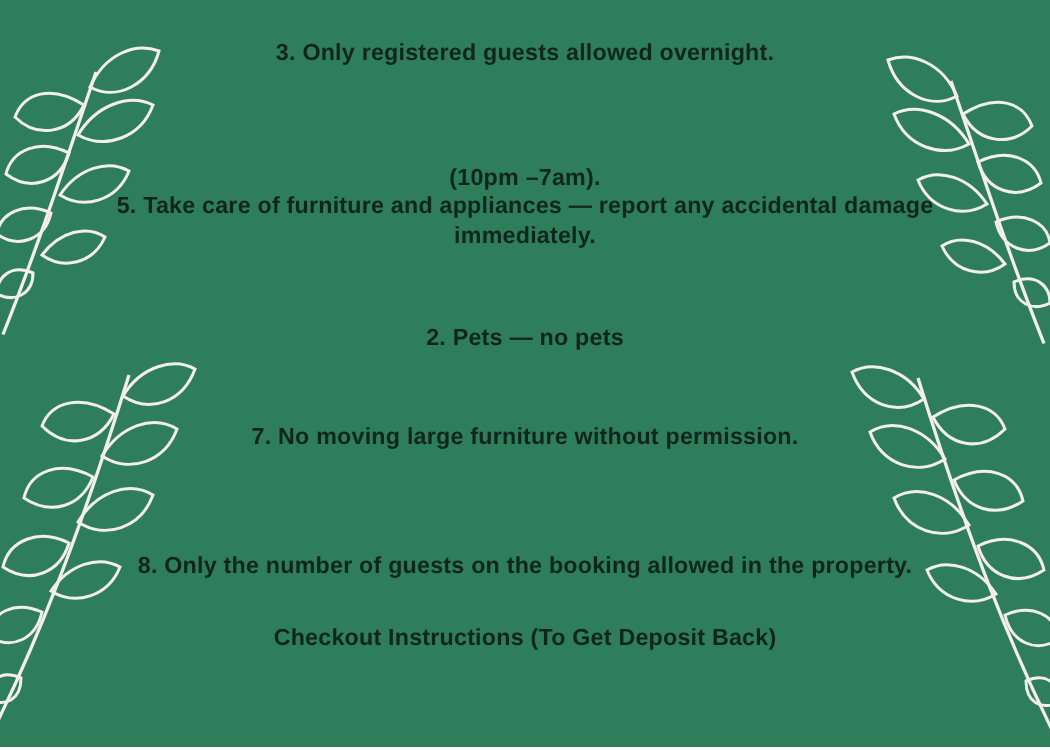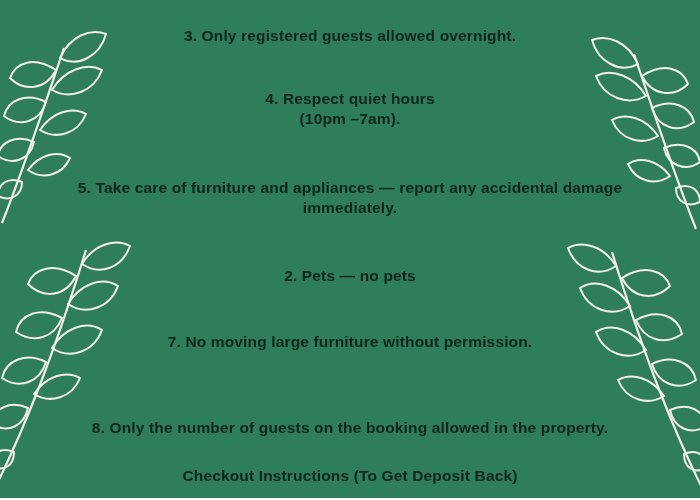--- a/index.html
+++ b/index.html
@@ -38,21 +38,21 @@
   .line {
     color: #10261d;
     font-weight: bold;
     font-size: 15.5px;
     line-height: 1.28;
     letter-spacing: 0.15px;
     margin: 0 auto;
   }
   .rule-3 { margin-top: 4px; max-width: 560px; }
   .rule-4 { margin-top: 43px; max-width: 420px; }
-  .rule-5 { margin-top: 50px; max-width: 580px; }
+  .rule-5 { max-width: 580px; }
   .rule-6 { margin-top: 48px; max-width: 420px; }
   .rule-7 { margin-top: 46px; max-width: 520px; }
   .rule-8 { margin-top: 66px; max-width: 600px; }
   .heading-checkout { margin-top: 28px; max-width: 520px; }
 </style>
 </head>
 <body>
 
 <div class="page">
 
@@ -102,21 +102,21 @@
     <path d="M94 132 C114 122 134 130 138 148 C120 160 100 152 94 132 Z" stroke="#f2efe6" stroke-width="2" fill="none"></path>
     <path d="M88 118 C76 98 54 90 38 100 C46 122 70 130 88 118 Z" stroke="#f2efe6" stroke-width="2" fill="none"></path>
     <path d="M112 178 C130 170 146 178 148 194 C132 204 116 196 112 178 Z" stroke="#f2efe6" stroke-width="2" fill="none"></path>
     <path d="M106 164 C94 146 74 140 60 148 C68 168 90 174 106 164 Z" stroke="#f2efe6" stroke-width="2" fill="none"></path>
     <path d="M126 222 C140 216 148 224 148 236 C136 242 126 236 126 222 Z" stroke="#f2efe6" stroke-width="2" fill="none"></path>
   </svg>
 
   <div class="content">
     <p class="line rule-3">3. Only registered guests allowed overnight.</p>
     <p class="line rule-4">
-      <span>4. Respect quiet hours</span><br>
+      <br>
       <span>(10pm –7am).</span>
     </p>
     <p class="line rule-5">5. Take care of furniture and appliances — report any accidental damage immediately.</p>
     <p class="line rule-6">2. Pets — no pets</p>
     <p class="line rule-7">7. No moving large furniture without permission.</p>
     <p class="line rule-8">8. Only the number of guests on the booking allowed in the property.</p>
     <p class="line heading-checkout">Checkout Instructions (To Get Deposit Back)</p>
 
   </div>
 </div>

